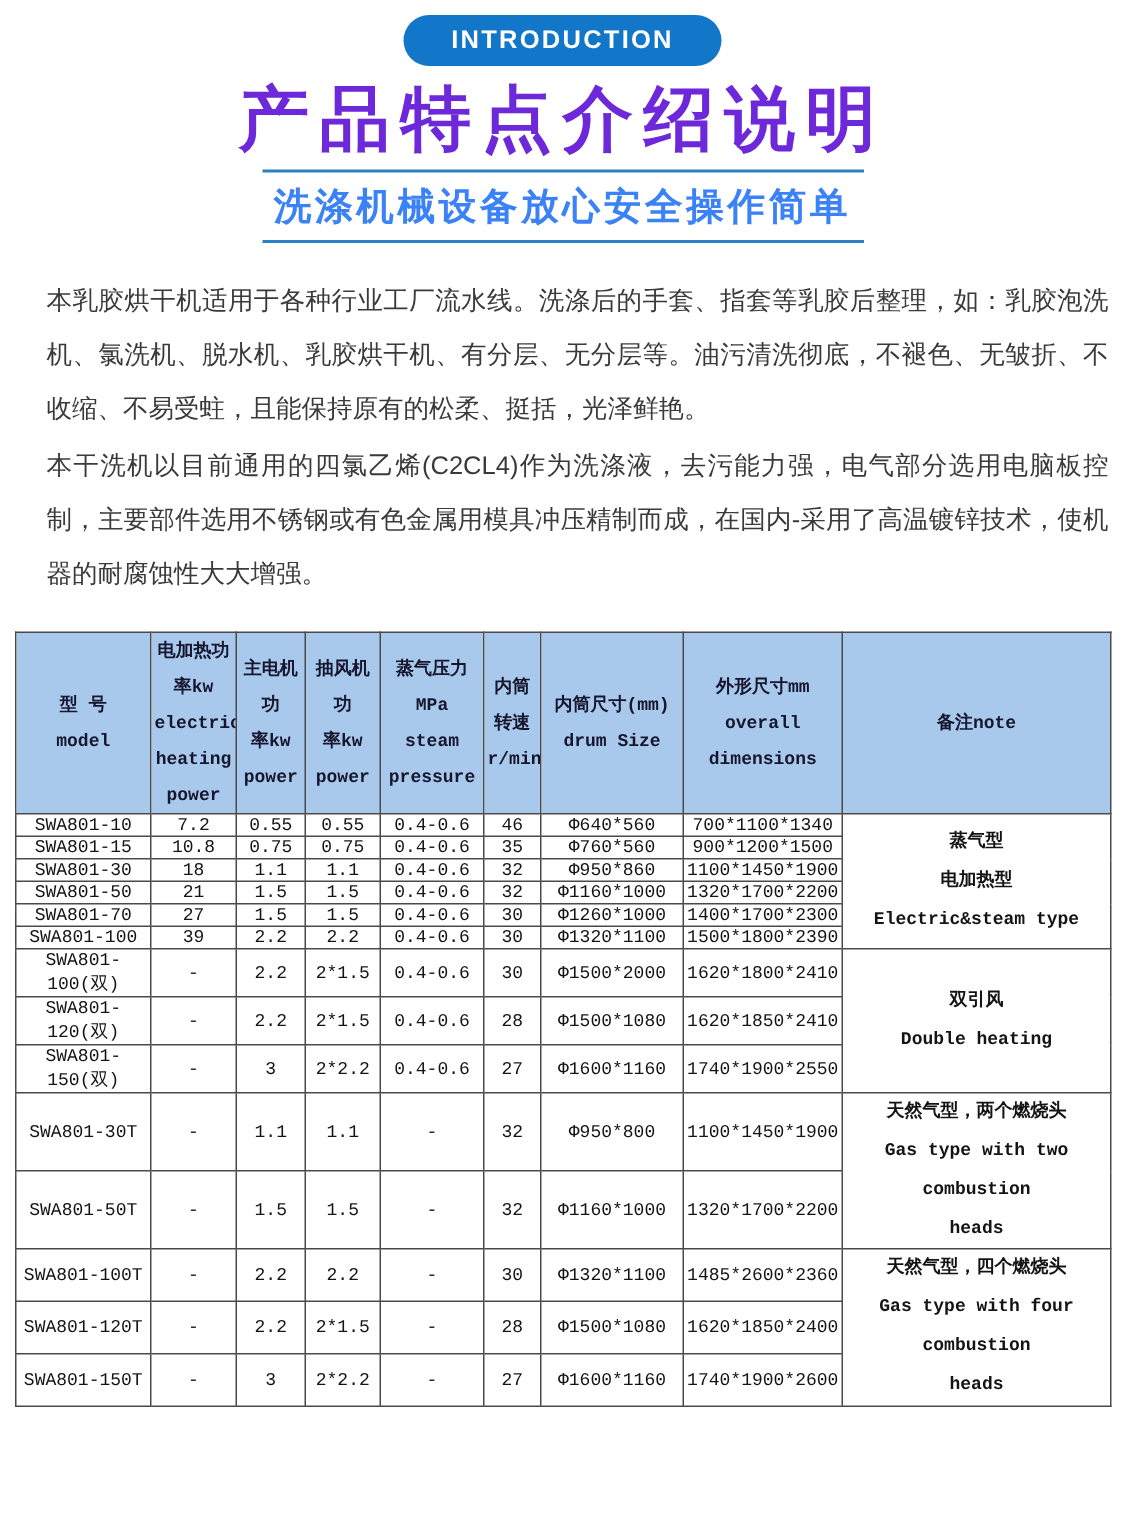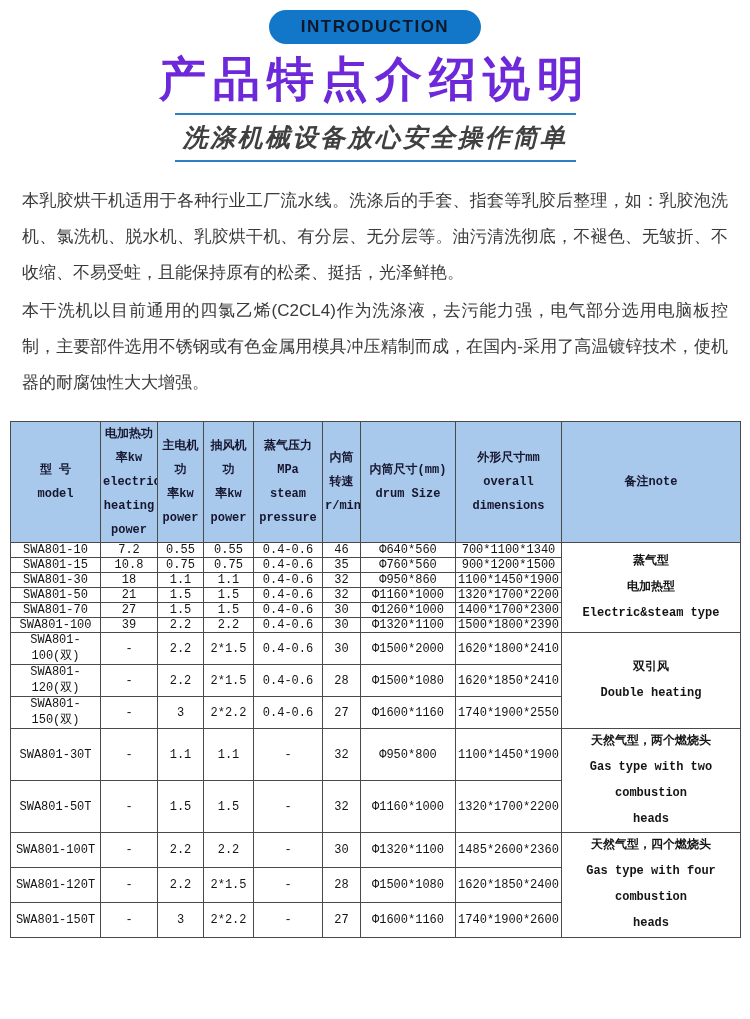--- a/index.html
+++ b/index.html
@@ -9,49 +9,48 @@
     font-family: "Liberation Sans", "DejaVu Sans", sans-serif;
     color: #3d3d3d;
   }
   .page { width: 750px; height: 1019px; background: #fff; overflow: hidden; }
 
   
   .top { text-align: center; padding-top: 10px; }
   .intro-badge {
     display: inline-block;
     background: #1377c9;
-    color: #0f172a;
+    color: #ffffff;
     font-size: 17px;
     font-weight: bold;
     letter-spacing: 1.5px;
     padding: 7px 32px;
     border-radius: 20px;
   }
   .page-title {
     color: #6d28d9;
     font-size: 47px;
     font-weight: 900;
     letter-spacing: 7px;
     margin: 8px 0 7px;
     line-height: 1.15;
   }
   .page-subtitle {
     display: inline-block;
-    color: #404040;
+    color: #3b82f6;
     font-size: 25px;
     font-weight: 700;
     letter-spacing: 2.5px;
     padding: 6px 8px;
     border-top: 2px solid #2d80c1;
     border-bottom: 2px solid #2d80c1;
-    font-style: italic;
   }
 
   
-  .desc { margin-top: 21px; padding: 0 22px; }
+  .desc { margin-top: 21px; padding: 0 11px; margin-left: 20px; }
   .desc p {
     font-size: 17px;
     line-height: 2.12;
     color: #3a3a3a;
     text-align: justify;
     margin-bottom: 2px;
   }
 
   
   table.spec {

